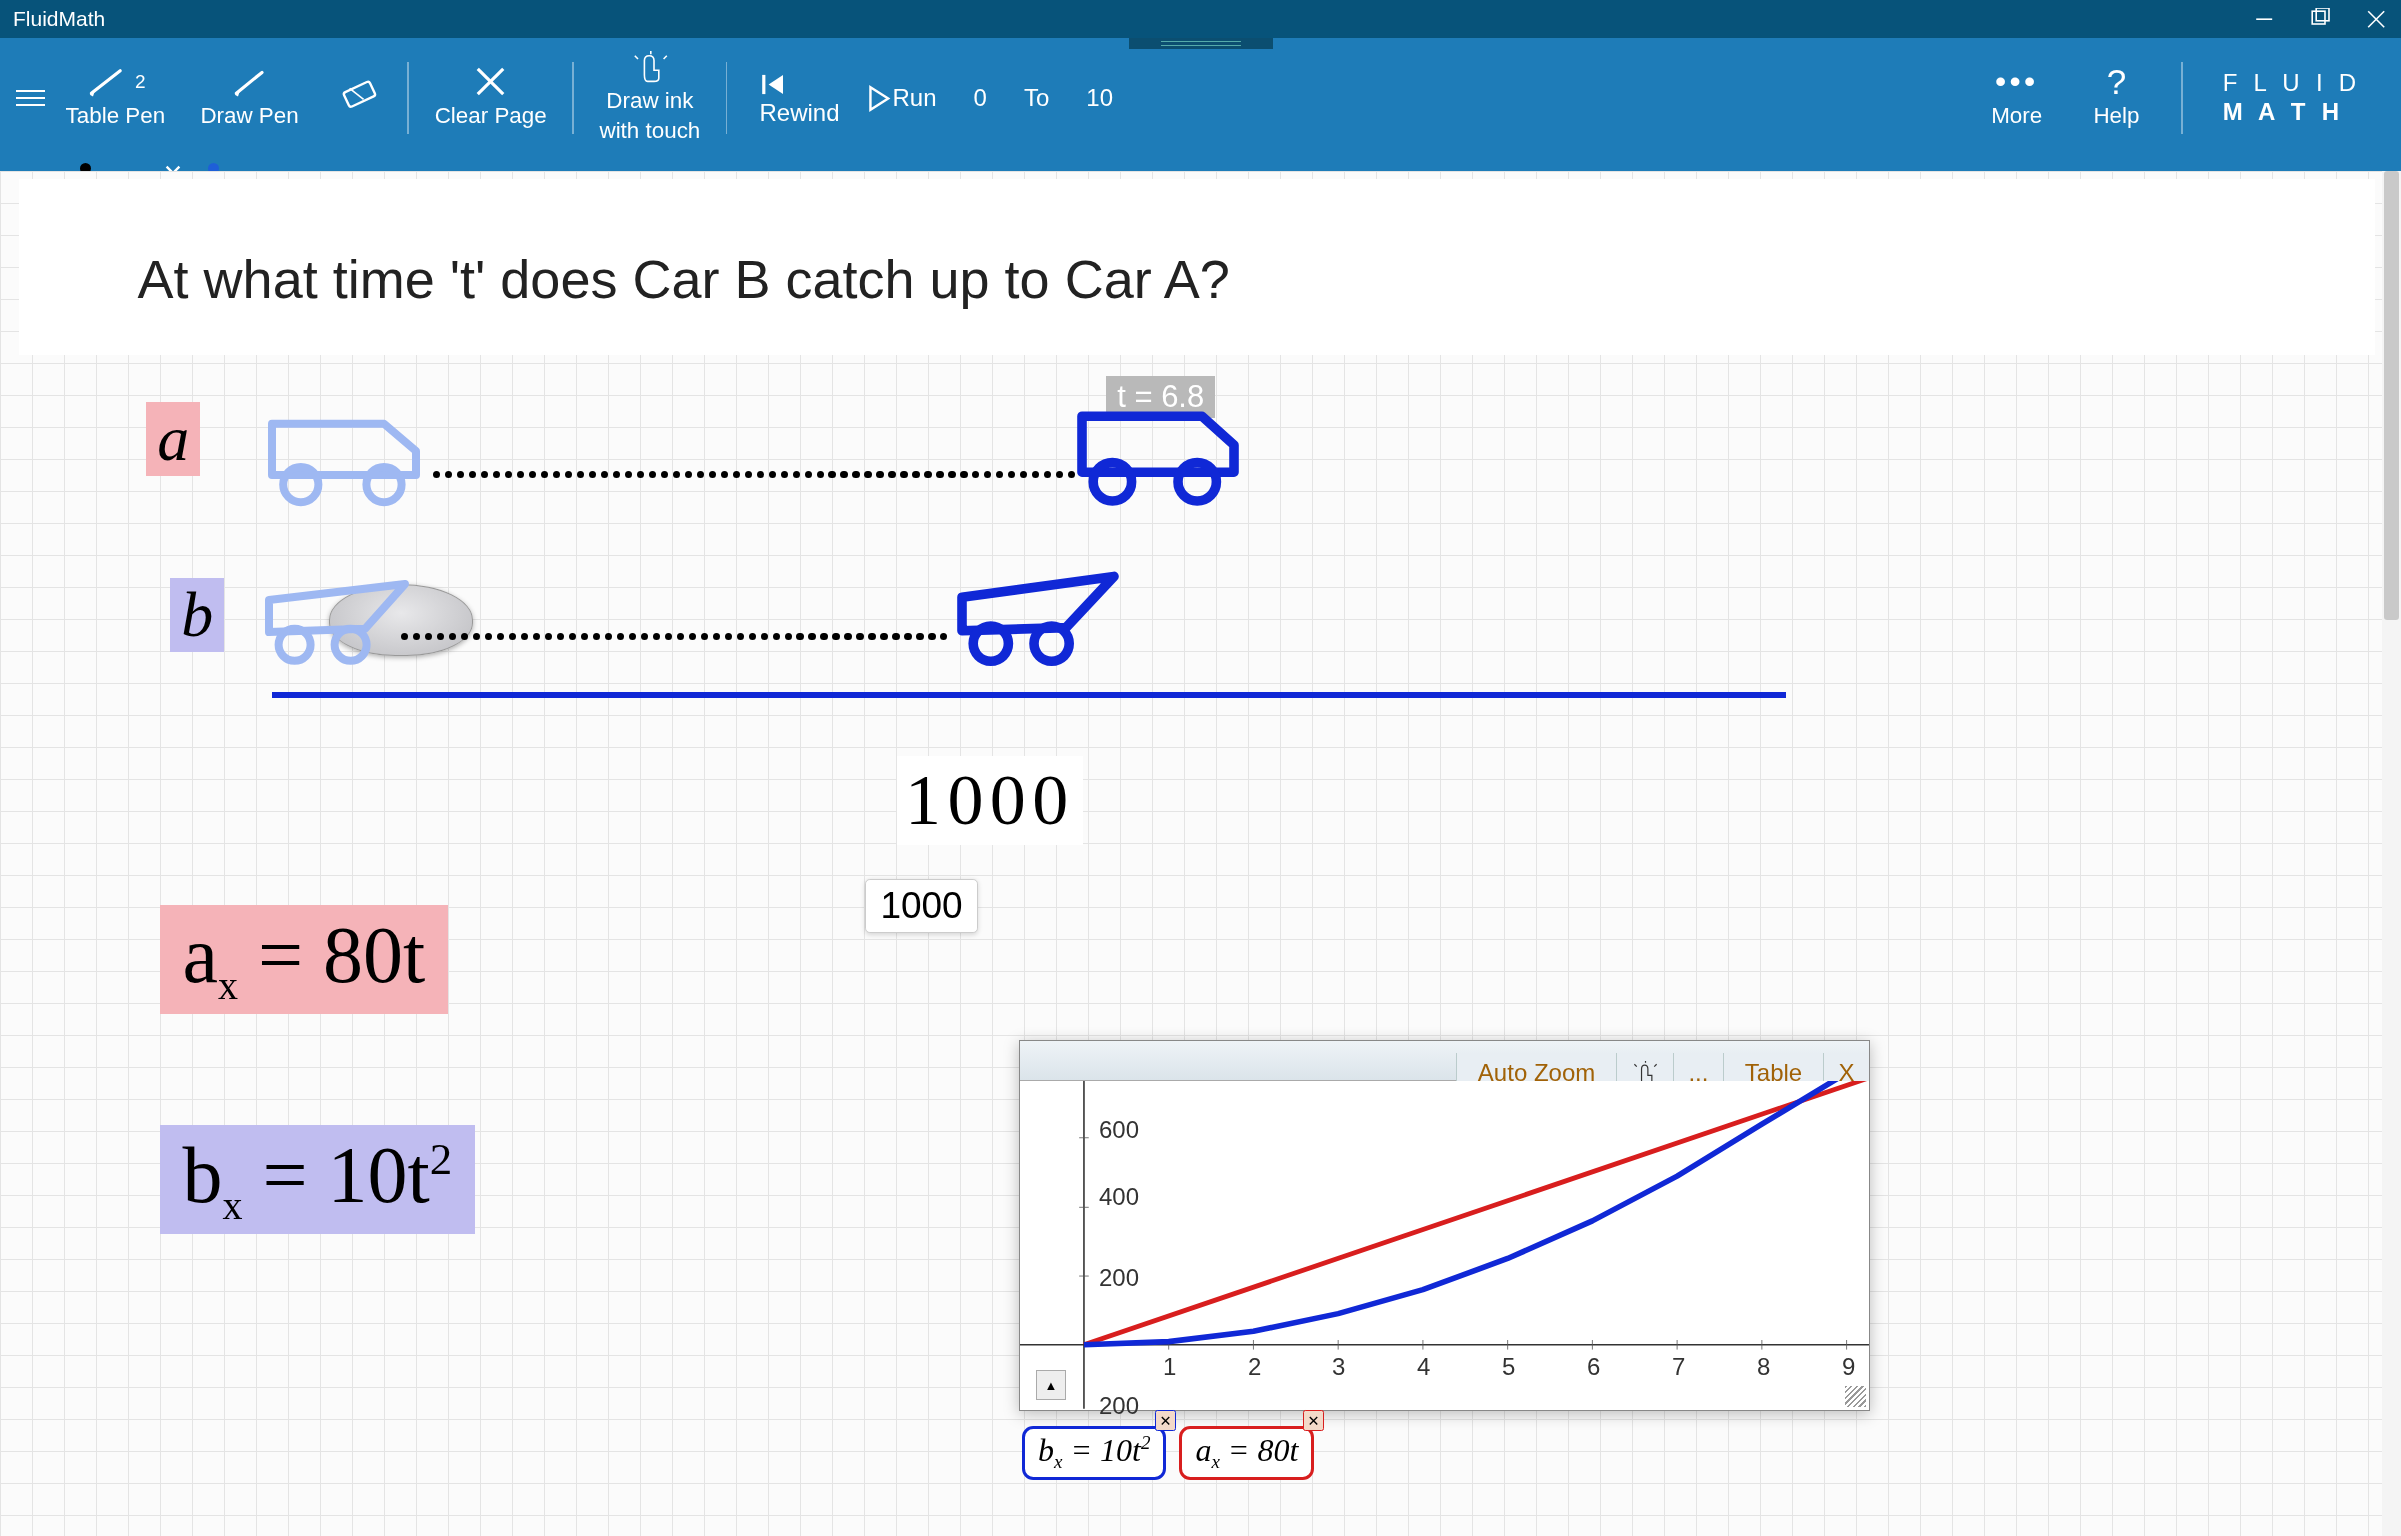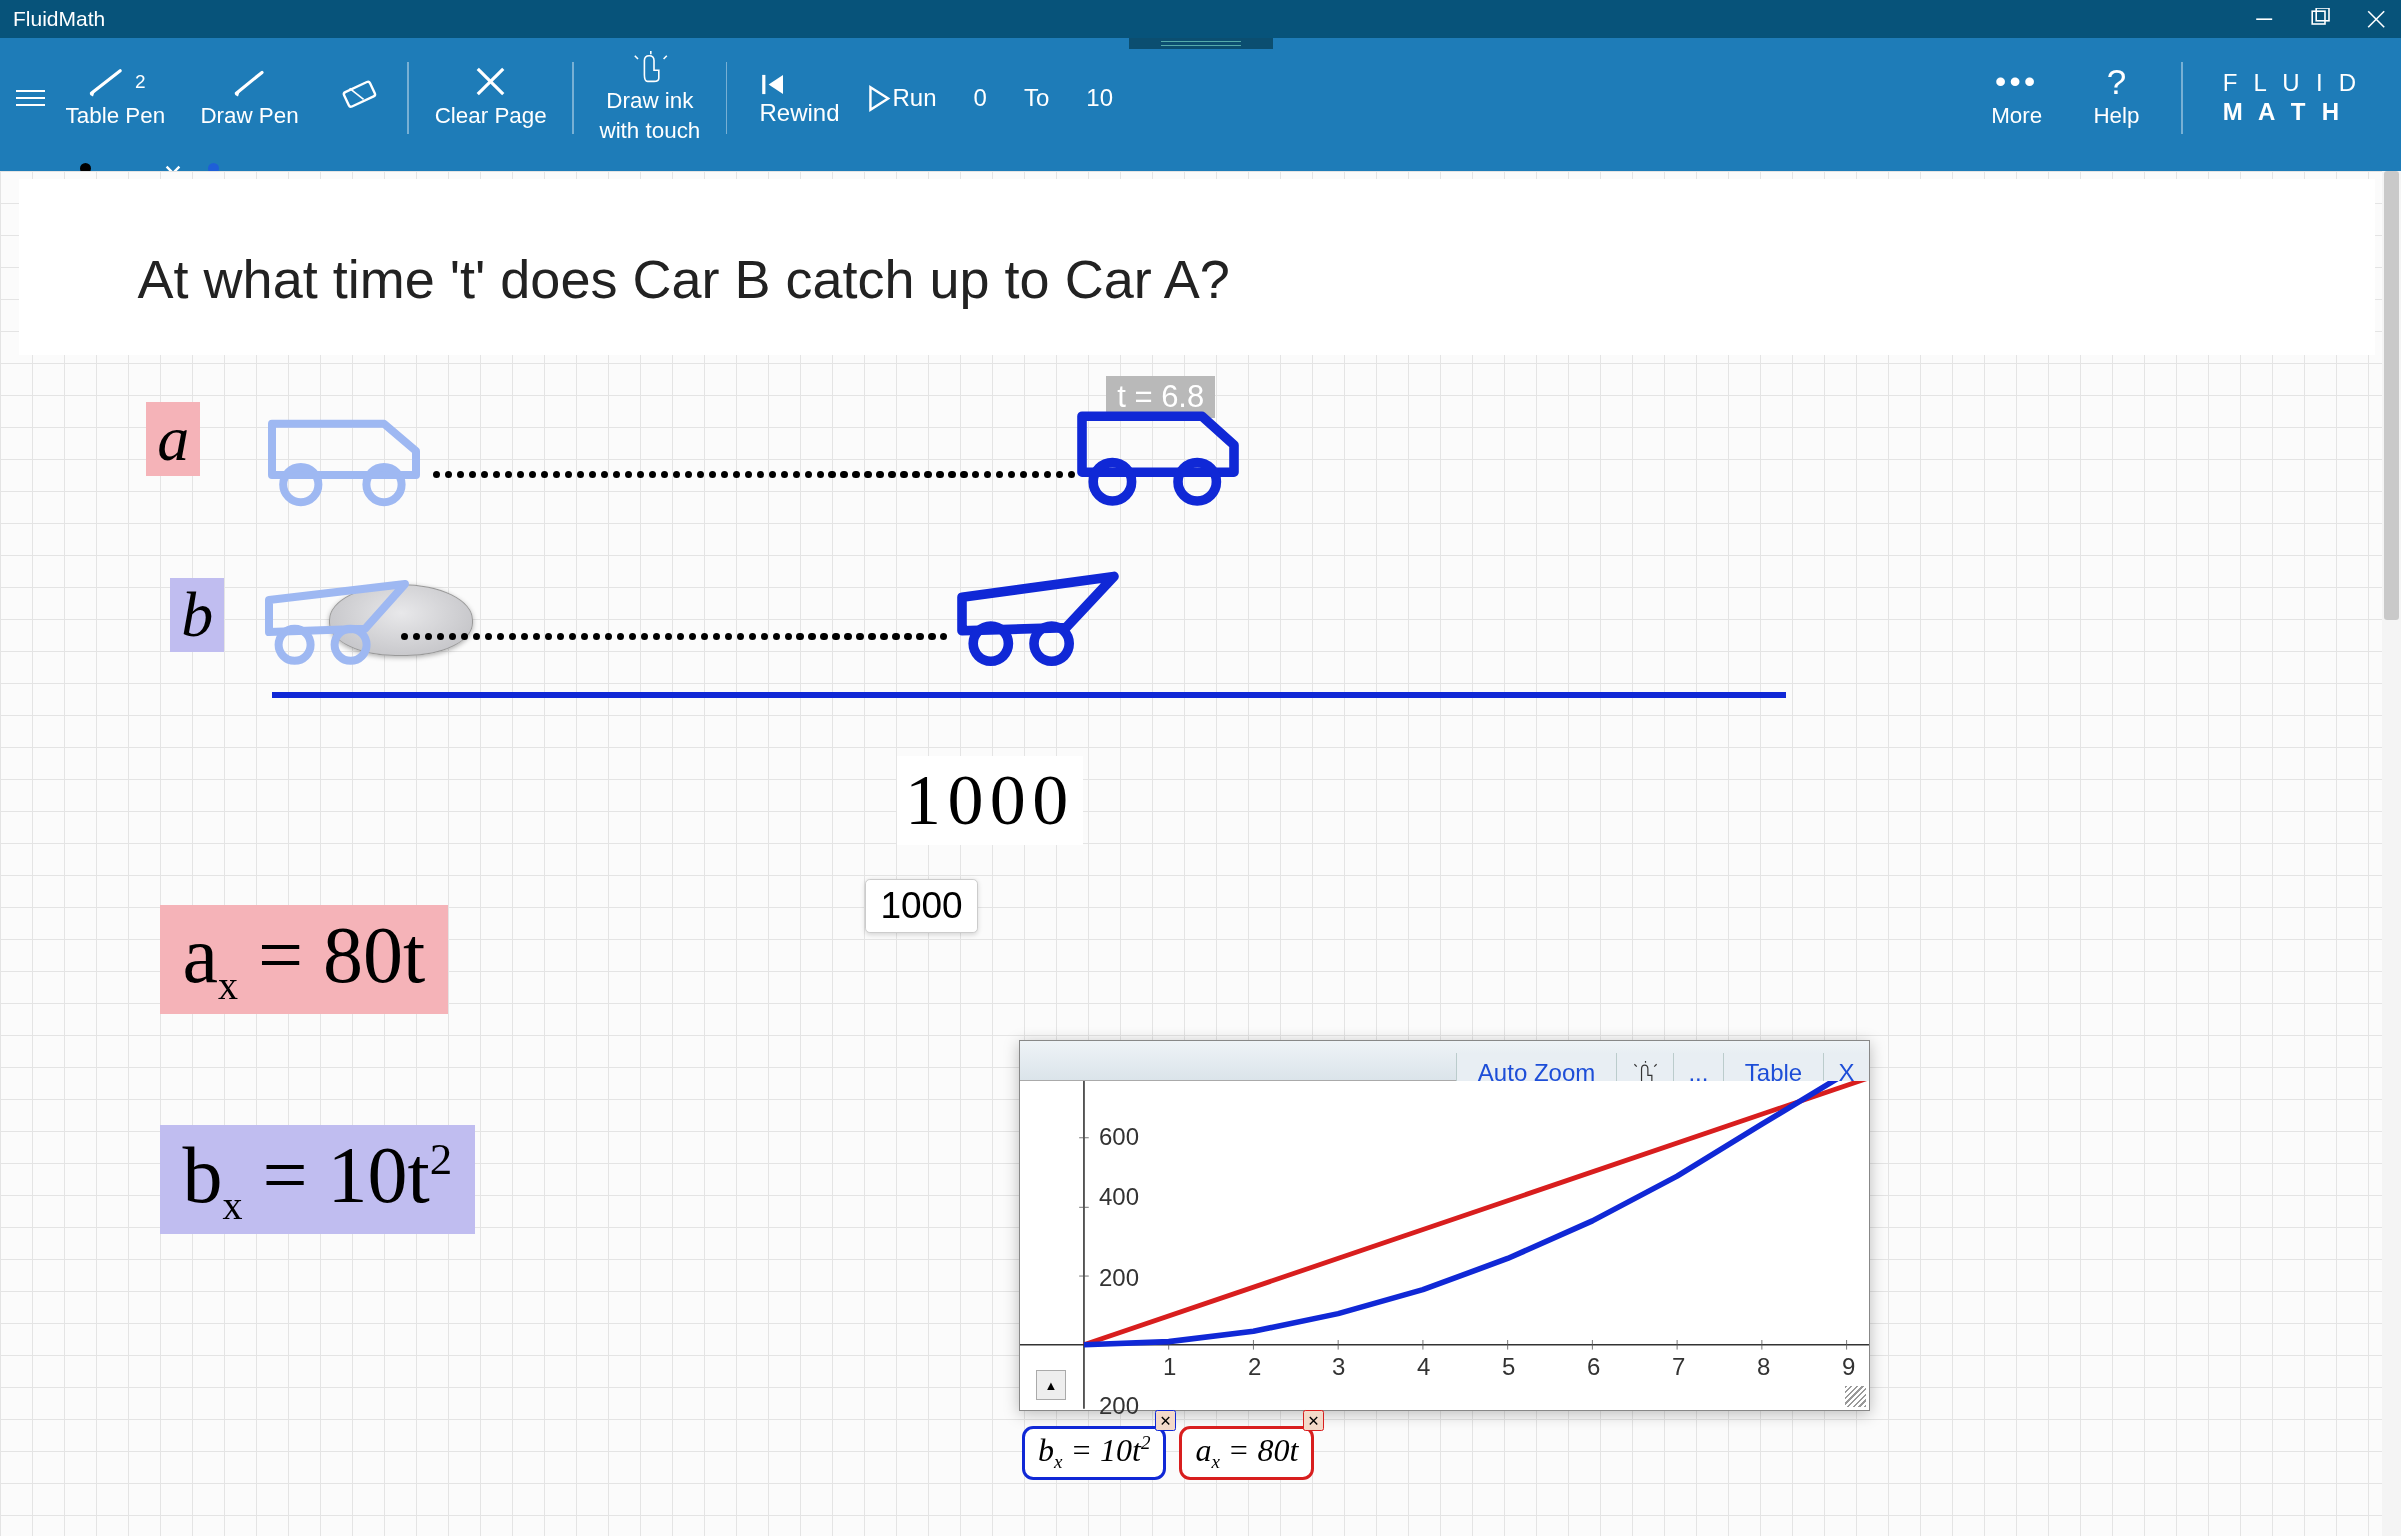--- a/index.html
+++ b/index.html
@@ -103,21 +103,21 @@
   .typed1000 { position:absolute; font-size:37px; background:#fff; border:0.8px solid #ccc; padding:4.8px 14.4px; border-radius:4.8px; box-shadow:0 1.6px 4.8px rgba(0,0,0,0.15);}
   
   
   .eq { position:absolute; font-family:"Comic Sans MS",cursive; font-size:80px; padding:4.8px 22.4px; white-space:nowrap; }
   .eq sub { font-size:40px; vertical-align:sub; }
   .eq sup { font-size:45px; vertical-align:super; }
   
   
   .graph-wrap { position:absolute; left:1019px; top:869px; width:851px; background:#fff; border:0.8px solid #888; box-shadow:0 3.2px 14.4px rgba(0,0,0,0.25);}
   .graph-toolbar { height:40px; background:linear-gradient(#eef3f7,#dbe4ea); display:flex; align-items:center; justify-content:flex-end; gap:0; border-bottom:0.8px solid #aaa;}
-  .graph-btn { height:100%; padding:0 21px; display:flex; align-items:center; font-size:24px; color:#1d4ed8; border-left:0.8px solid #bcc; cursor:pointer; background:#e8eef3;margin-top:24px;}
+  .graph-btn { height:100%; padding:0 21px; display:flex; align-items:center; font-size:24px; color:#a16207; border-left:0.8px solid #bcc; cursor:pointer; background:#e8eef3;margin-top:24px;}
   .graph-btn.small { padding:0 14.4px; }
   .plot-area { position:relative; height:329px; background:#fff; }
   .plot-area svg { position:absolute; inset:0; }
   .axis-label { position:absolute; font-size:24px; color:#333; }
   .resize-grip { position:absolute; right:3.2px; bottom:3.2px; width:21px; height:21px; background:repeating-linear-gradient(135deg,#999 0 1.6px,transparent 1.6px 4px); }
   
   
   .legend-row { position:absolute; left:1022px; top:1255px; display:flex; gap:13px; }
   .legend-pill { border:3.2px solid; border-radius:11.2px; padding:3.2px 13px; font-size:32px; font-style:italic; background:#fff; font-family:"Times New Roman",serif;}
   .legend-pill .x { font-size:19px; vertical-align:sub; font-style:italic;}
@@ -355,21 +355,21 @@
           <line x1="822" y1="324" x2="822" y2="336"></line>
           <line x1="928" y1="324" x2="928" y2="336"></line>
           <line x1="1034" y1="324" x2="1034" y2="336"></line>
         </g>
 
         <line x1="80" y1="330" x2="1062" y2="-4" stroke="#d81e1e" stroke-width="6"></line>
 
         <path d="M80 330 L186 326 L292 313 L398 291 L504 261 L610 222 L716 175 L822 119 L928 54 L1034 -10" fill="none" stroke="#1028d6" stroke-width="7" stroke-linejoin="round"></path>
       </svg>
 
-      <div class="axis-label" style="left:79px; top:42px;">600</div>
+      <div class="axis-label" style="left:79px; top:35px;">600</div>
       <div class="axis-label" style="left:79px; top:102px;">400</div>
       <div class="axis-label" style="left:79px; top:183px;">200</div>
       <div class="axis-label" style="left:79px; top:311px;">200</div>
 
       <div class="axis-label" style="left:143px; top:272px;">1</div>
       <div class="axis-label" style="left:228px; top:272px;">2</div>
       <div class="axis-label" style="left:312px; top:272px;">3</div>
       <div class="axis-label" style="left:397px; top:272px;">4</div>
       <div class="axis-label" style="left:482px; top:272px;">5</div>
       <div class="axis-label" style="left:567px; top:272px;">6</div>

